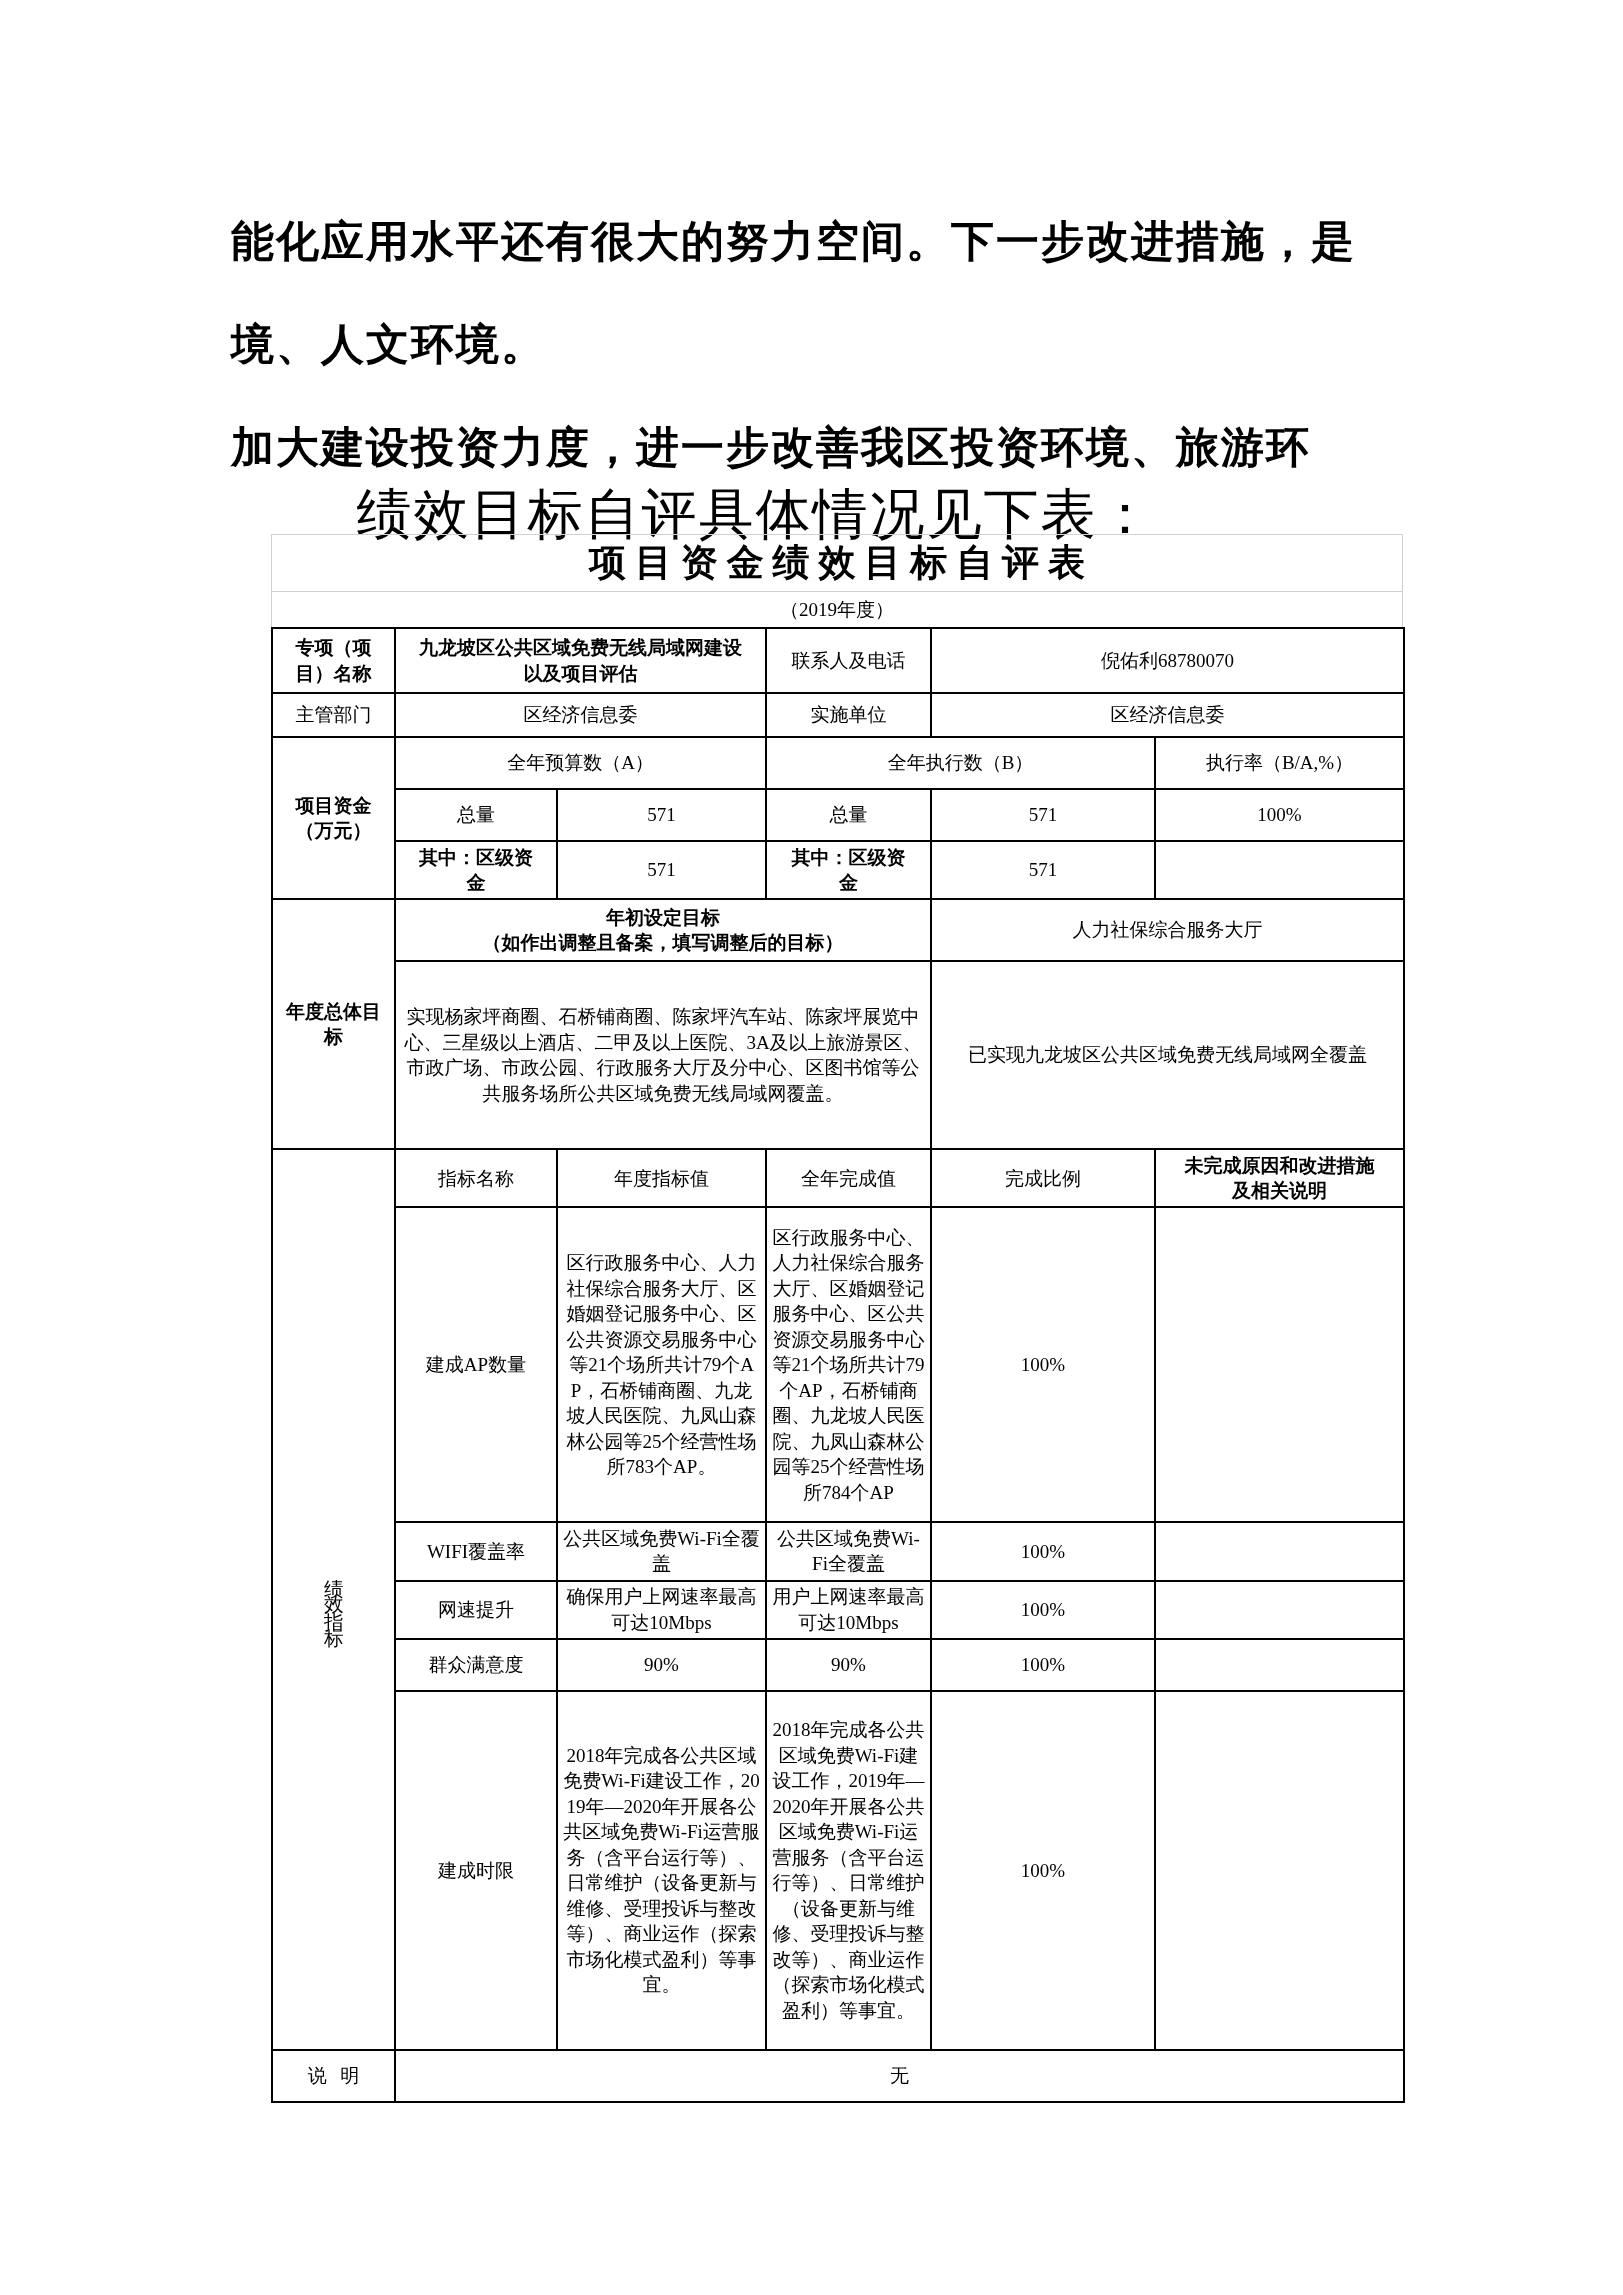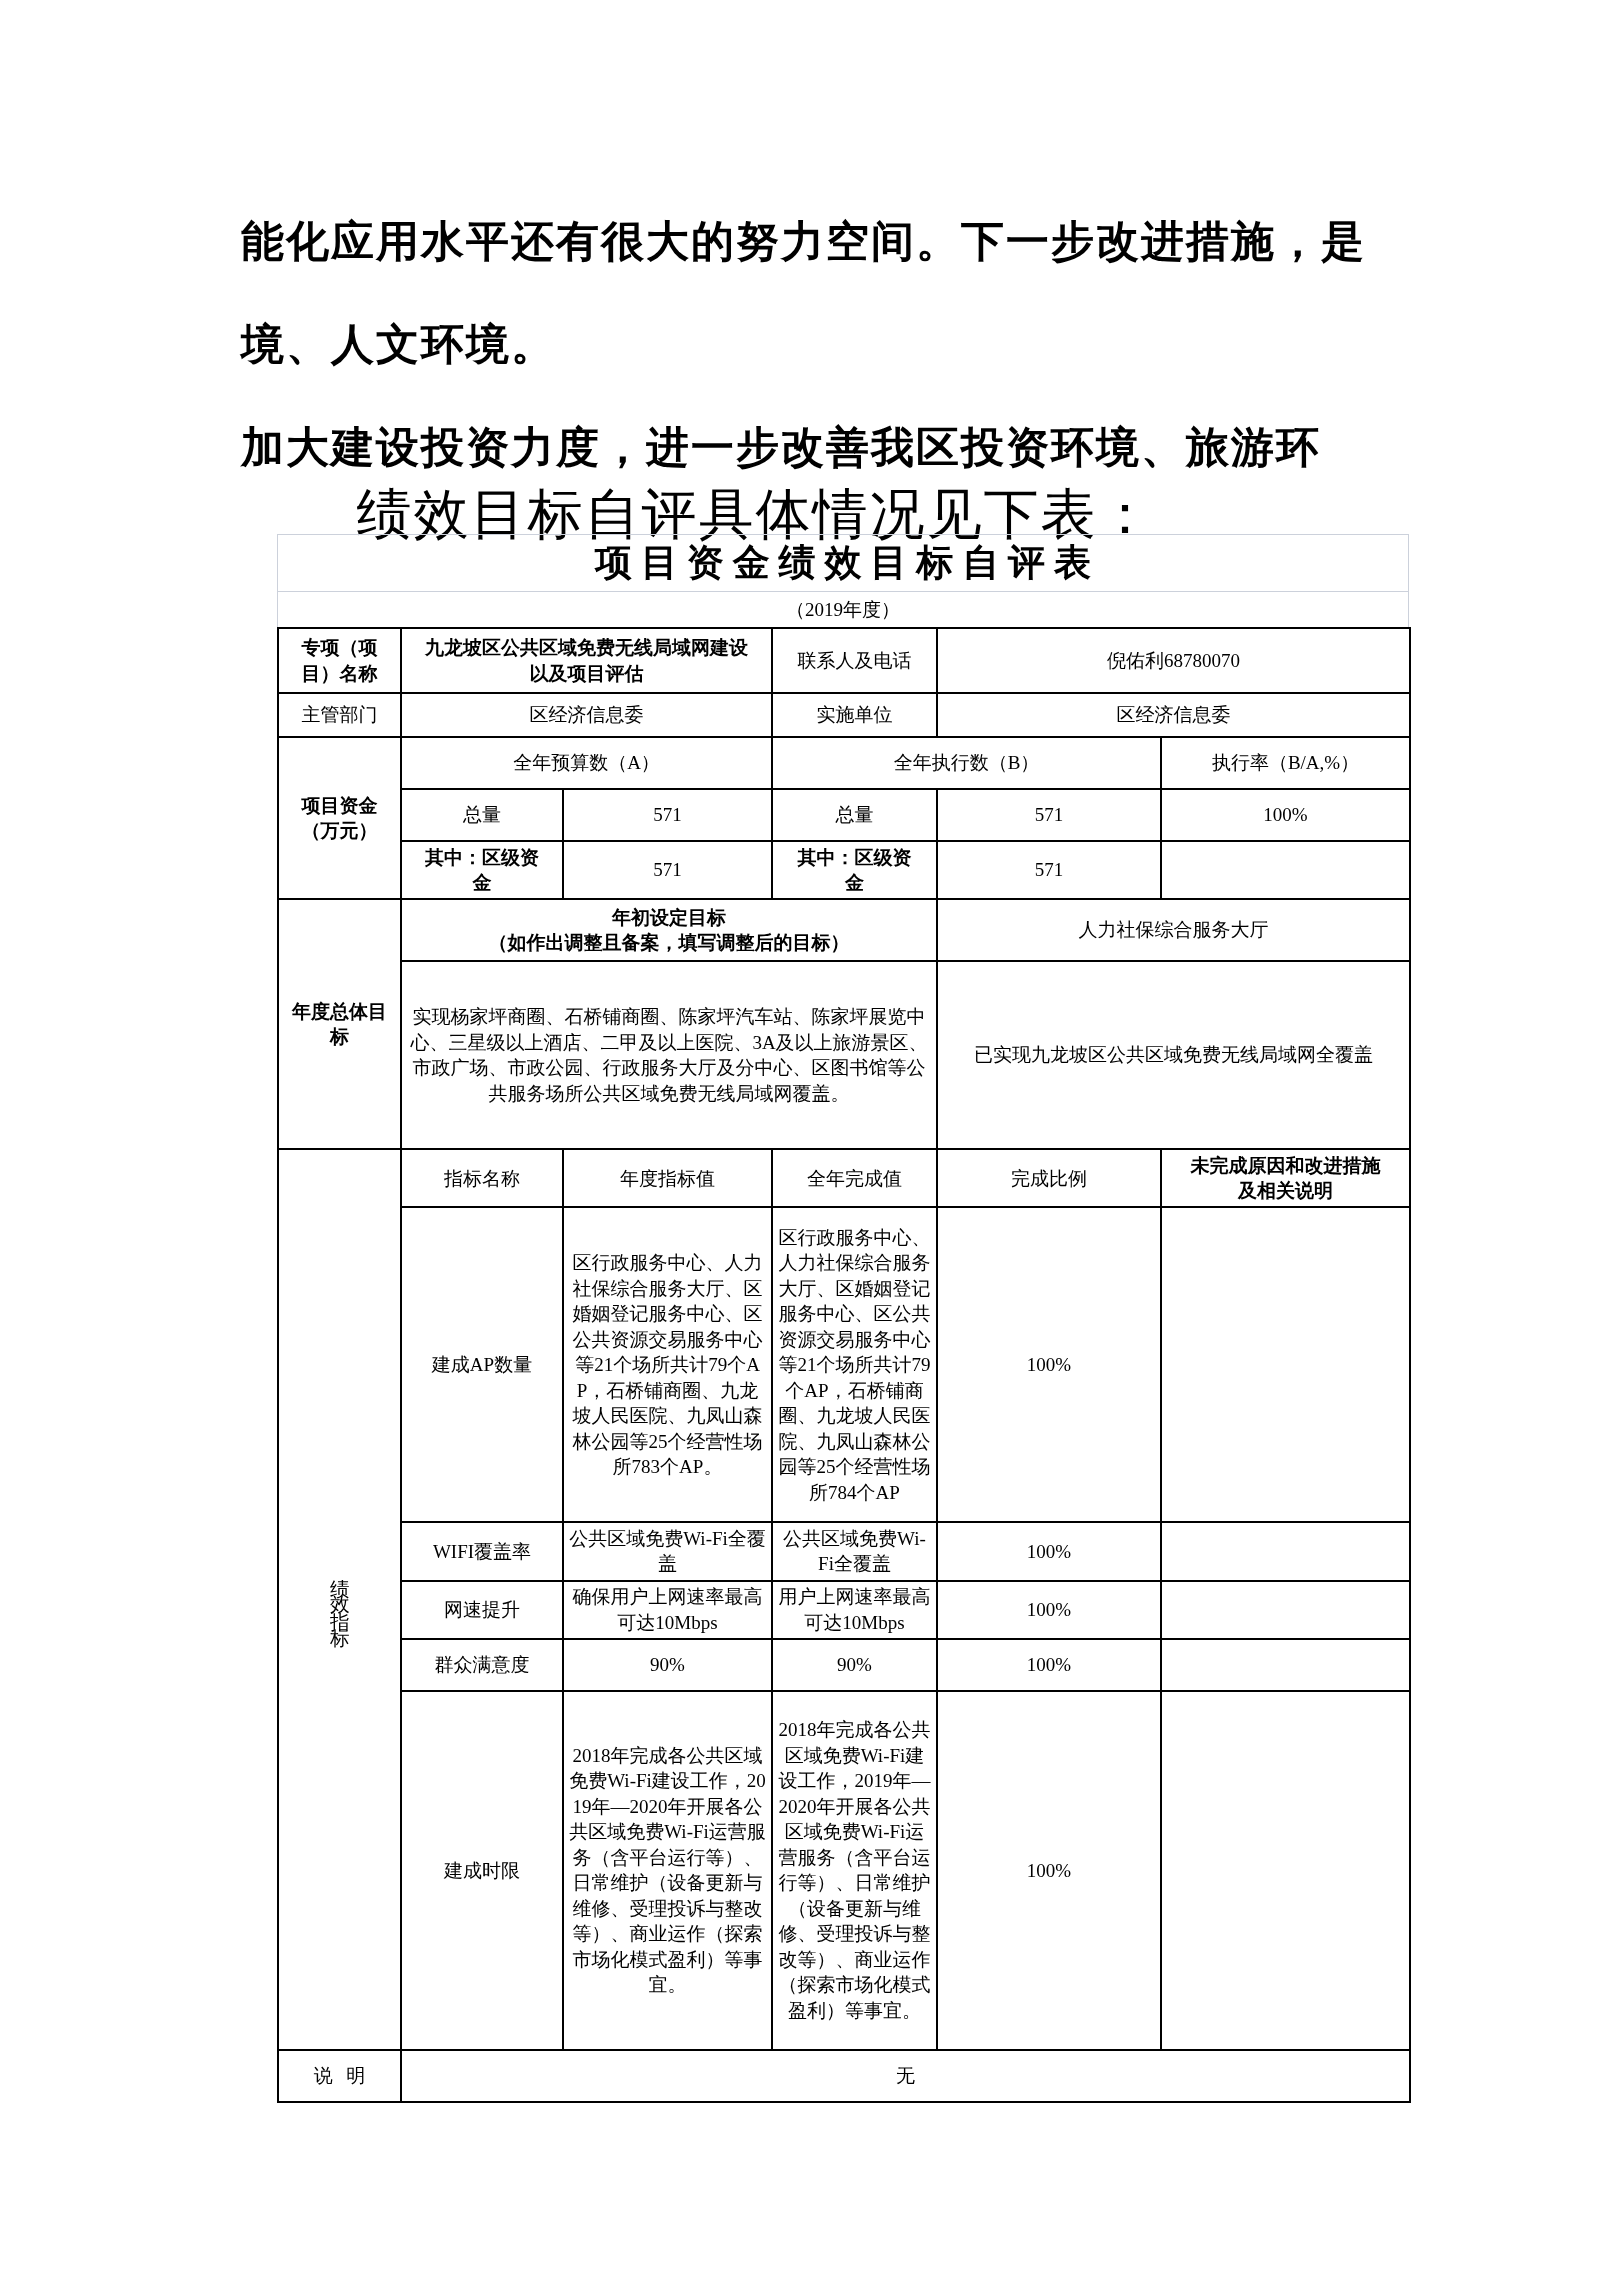--- a/index.html
+++ b/index.html
@@ -2,33 +2,33 @@
 <html style="font-size:10.5px"><head>
 <meta charset="utf-8">
 <style>
   html,body{margin:0;padding:0;}
   body{
     width:1623px;height:2295px;background:#ffffff;position:relative;
     font-family:"Liberation Serif","DejaVu Serif",serif;color:#000;
   }
   
   .para{
-    position:absolute;left:241px;top:216px;width:1151px;
+    position:absolute;left:231px;top:216px;width:1151px;
     font-family:"Liberation Sans","DejaVu Sans",sans-serif;
     font-weight:bold;font-size:43px;letter-spacing:2px;
   }
   .pline{height:103px;line-height:50px;white-space:nowrap;}
   .intro{
     position:absolute;left:241px;top:489px;width:1151px;
     font-family:"Liberation Sans","DejaVu Sans",sans-serif;
     font-weight:normal;font-size:55px;letter-spacing:2px;
     text-indent:2.1em;white-space:nowrap;line-height:50px;
   }
   
-  .twrap{position:absolute;left:277px;top:534px;width:1132px;}
+  .twrap{position:absolute;left:271px;top:534px;width:1132px;}
   .ghead{border:1.3px solid #ccd1db;border-bottom:none;box-sizing:border-box;}
   .gtitle{
     height:56px;border-bottom:1.3px solid #ccd1db;
     display:flex;align-items:center;justify-content:center;
     font-size:37px;font-weight:bold;letter-spacing:0.24em;text-indent:0.24em;
   }
   .gsub{
     height:35px;display:flex;align-items:center;justify-content:center;
     font-size:19px;
   }

